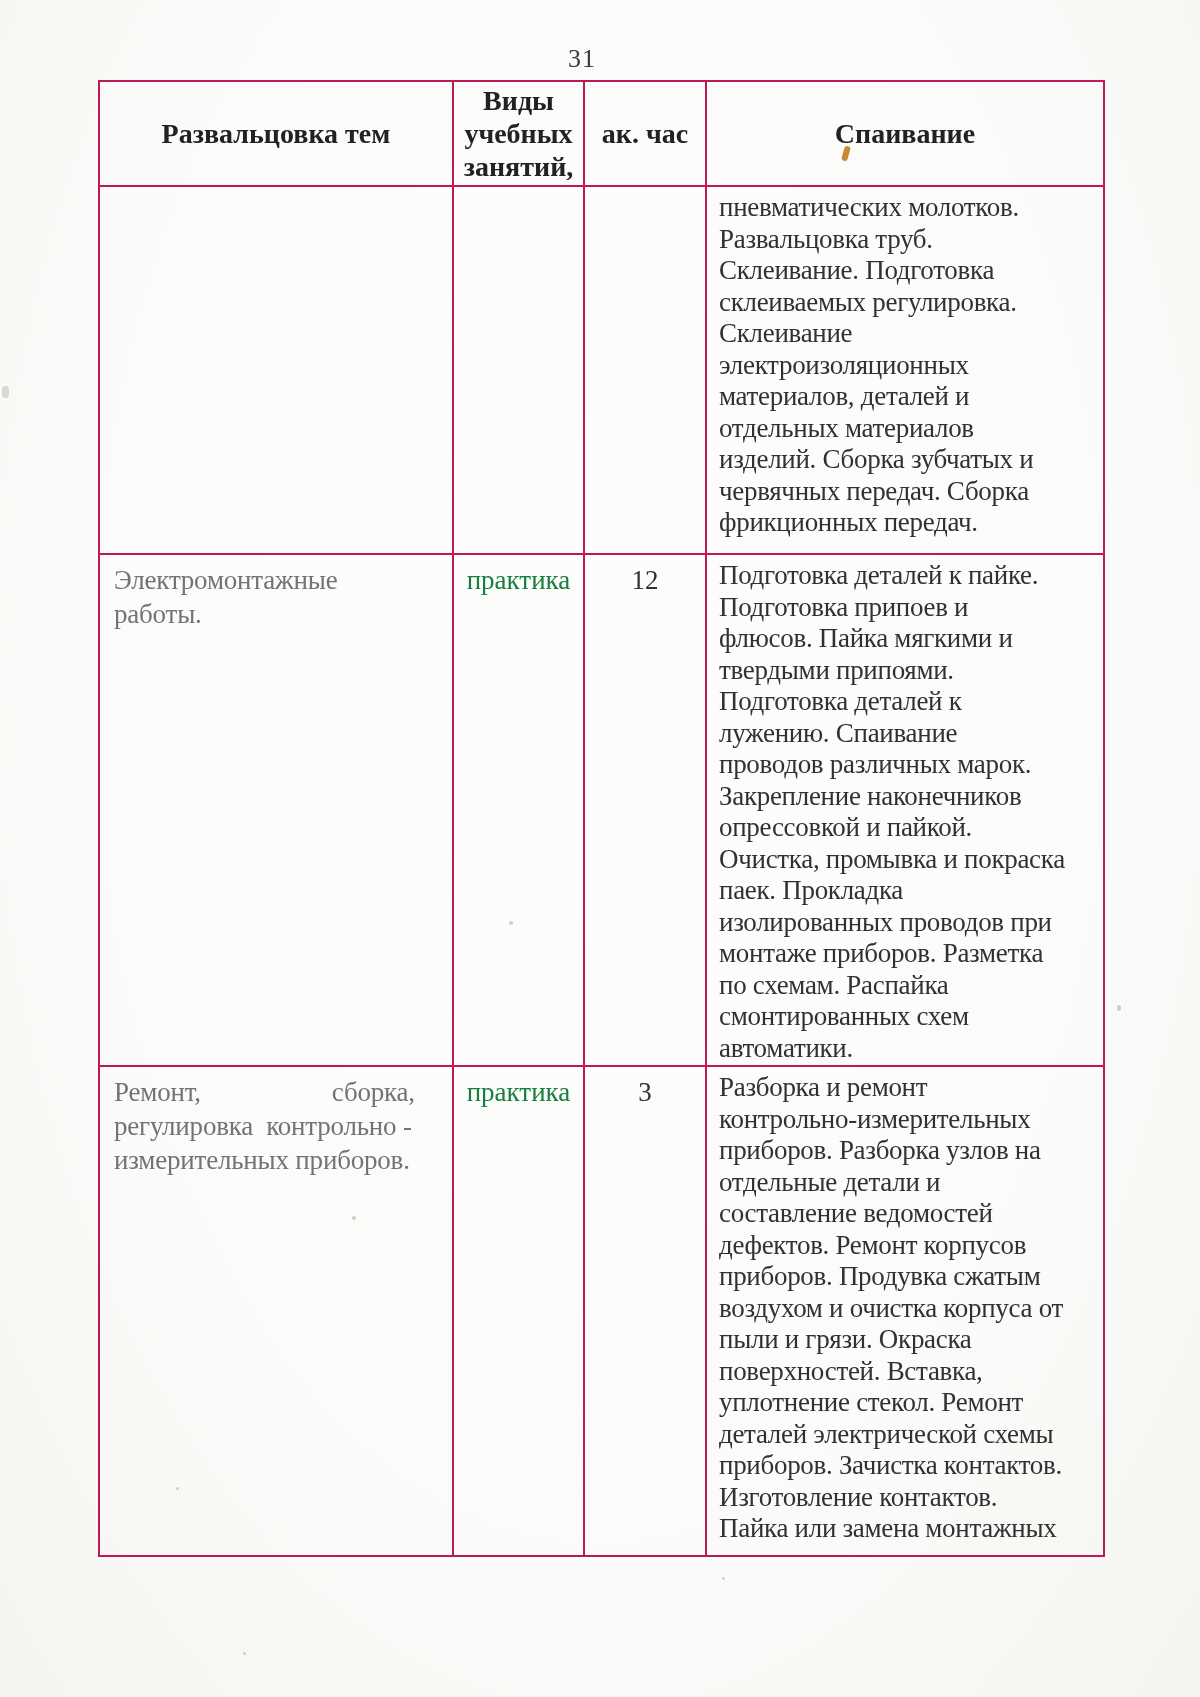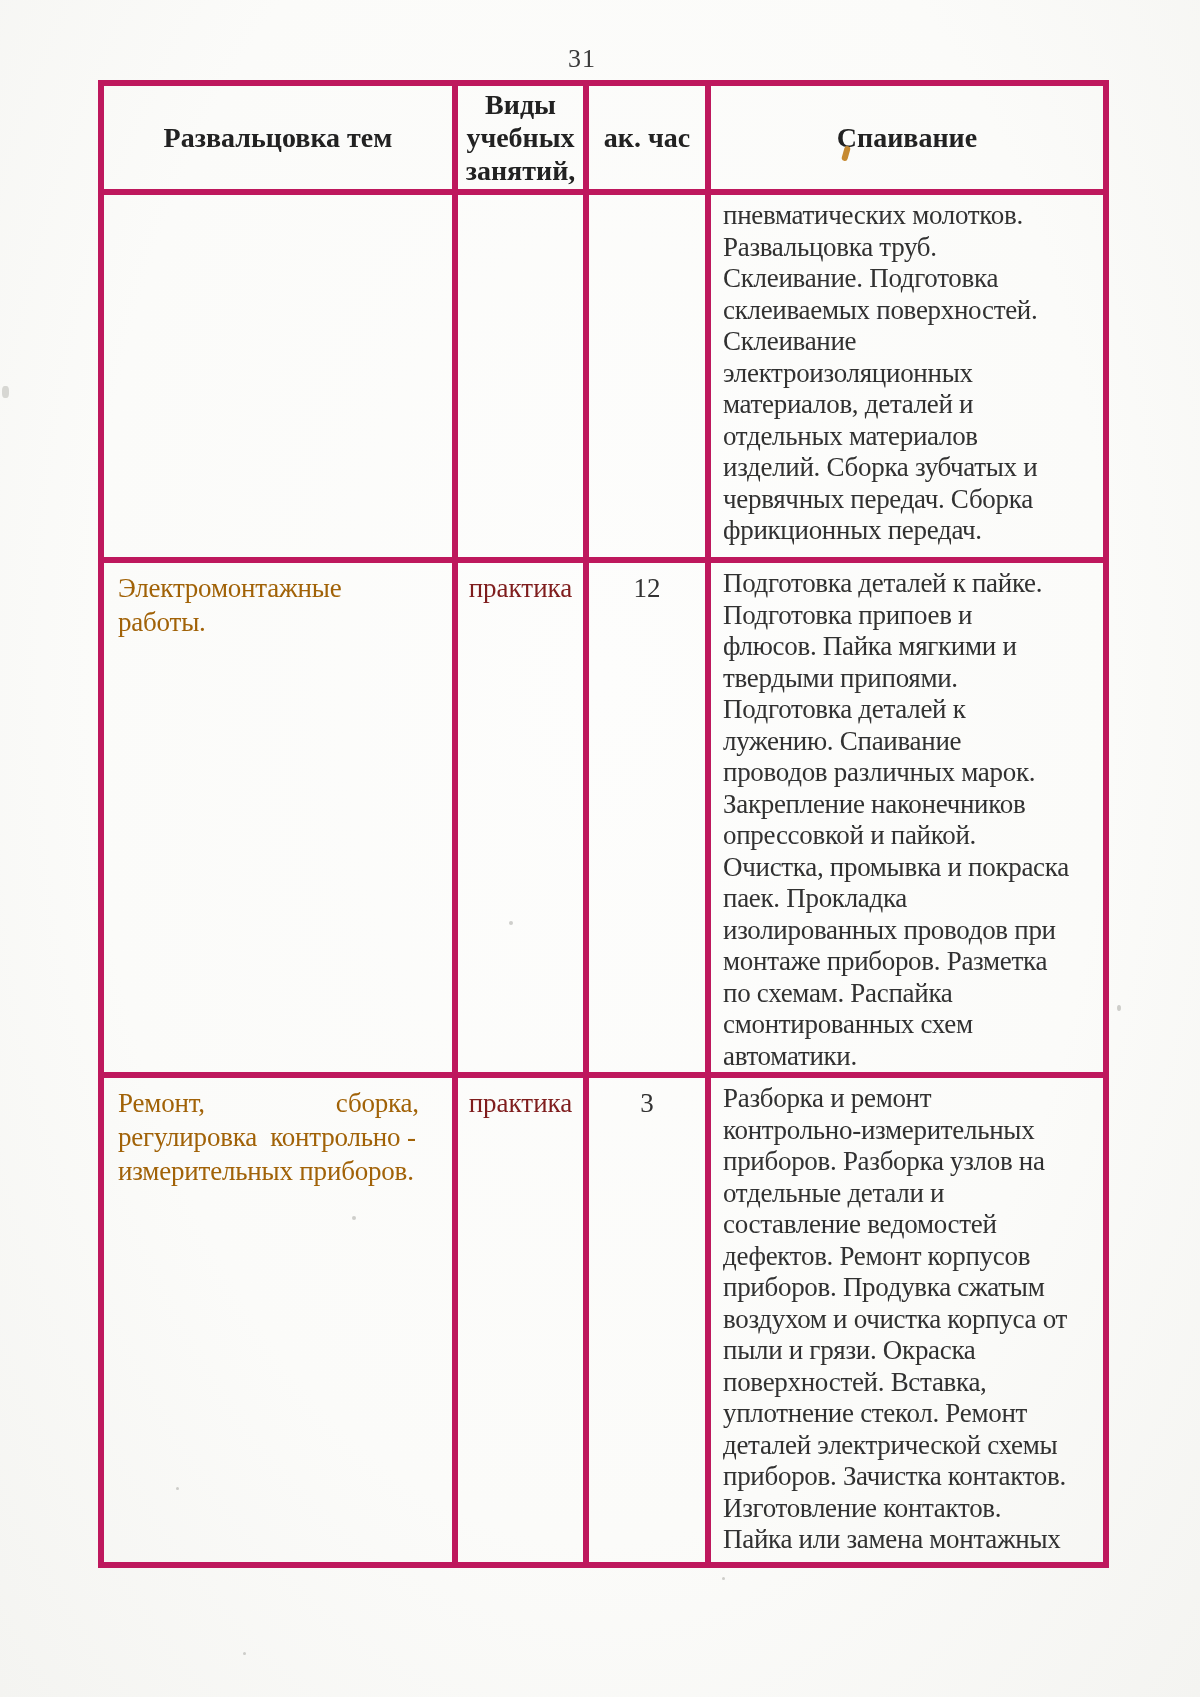--- a/index.html
+++ b/index.html
@@ -31,21 +31,21 @@
 
   table.doc-table {
     position: absolute;
     left: 98px;
     top: 80px;
     width: 1005px;
     table-layout: fixed;
     border-collapse: collapse;
   }
   .doc-table th, .doc-table td {
-    border: 6px solid #be185d;
+    border: 2px solid #be185d;
     vertical-align: top;
     overflow: hidden;
   }
   .doc-table th {
     vertical-align: middle;
     text-align: center;
     font-weight: bold;
     font-size: 28px;
     color: #222;
     white-space: pre-line;
@@ -56,31 +56,31 @@
   tr.row-0 { height: 368px; }
   tr.row-1 { height: 512px; }
   tr.row-2 { height: 490px; }
 
   td.cell-topic {
     font-size: 27px;
     line-height: 34px;
     letter-spacing: -0.2px;
     padding: 8px 8px 0 14px;
     white-space: pre-line;
-    color: #a16207;
+    color: #737373;
     margin-top: 12px;
   }
   td.cell-topic.justified {
     white-space: pre-wrap;
   }
   td.cell-type {
     font-size: 27px;
     text-align: center;
     padding-top: 10px;
-    color: #7f1d1d;
+    color: #15803d;
   }
   td.cell-hours {
     font-size: 27px;
     text-align: center;
     padding-top: 10px;
     color: #333;
   }
   td.cell-content {
     font-size: 27px;
     line-height: 31.5px;
@@ -128,21 +128,21 @@
     </tr>
   </thead>
   <tbody>
     <tr class="row-0">
       <td class="cell-topic"></td>
       <td class="cell-type"></td>
       <td class="cell-hours"></td>
       <td class="cell-content">пневматических молотков.
 Развальцовка труб.
 Склеивание. Подготовка
-склеиваемых поверхностей.
+склеиваемых регулировка.
 Склеивание
 электроизоляционных
 материалов, деталей и
 отдельных материалов
 изделий. Сборка зубчатых и
 червячных передач. Сборка
 фрикционных передач.</td>
     </tr>
     <tr class="row-1">
       <td class="cell-topic">Электромонтажные

